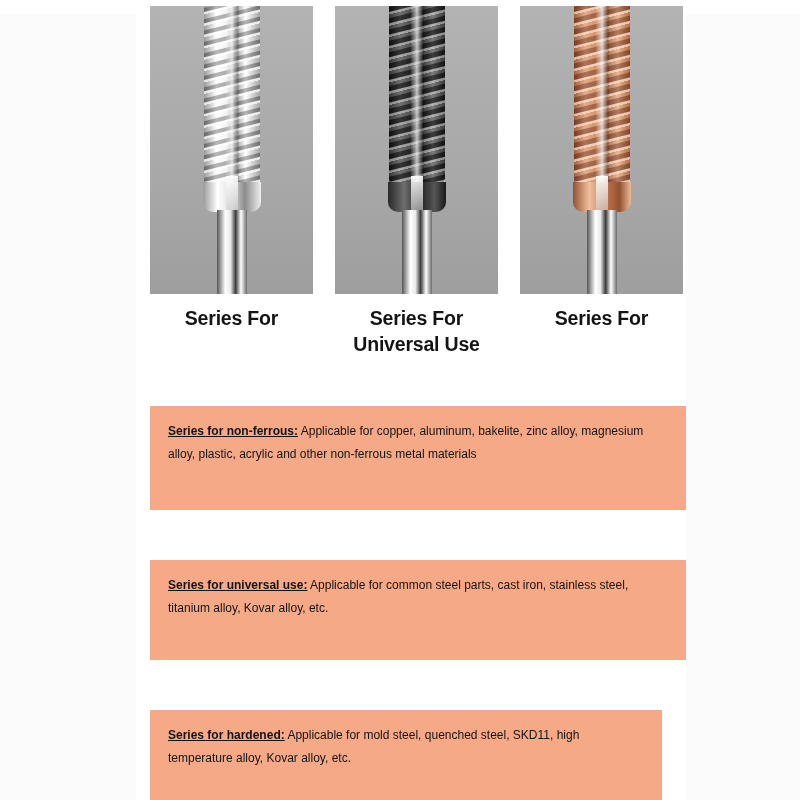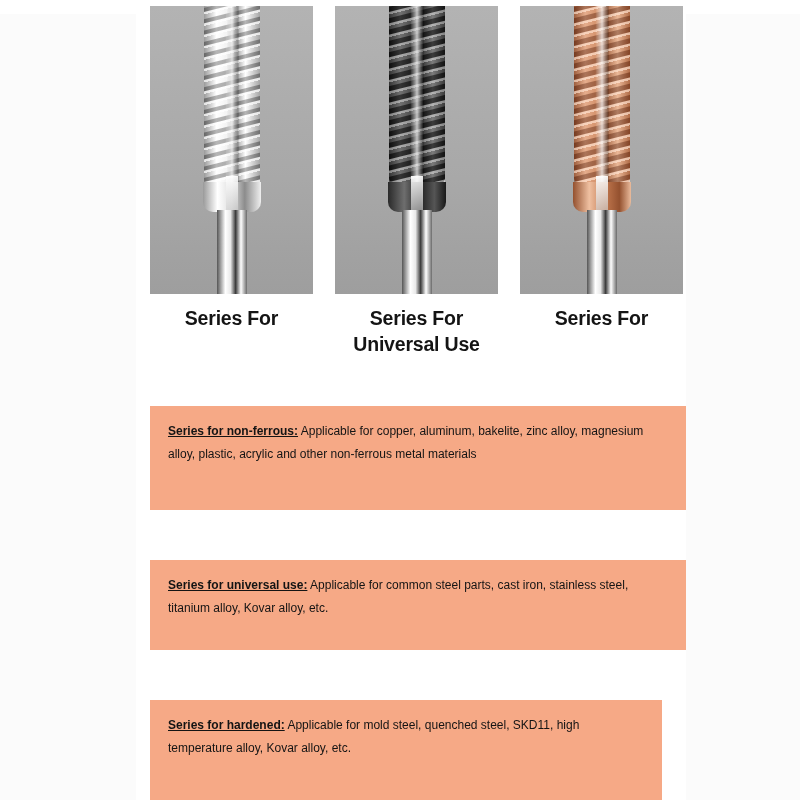--- a/index.html
+++ b/index.html
@@ -223,21 +223,21 @@
   .desc-block {
     background: #f6a986;
     color: #141414;
     box-sizing: border-box;
     padding: 14px 18px 16px 18px;
     font-size: 12px;
     line-height: 1.92;
   }
 
   .desc-block.b1 { width: 536px; height: 104px; margin-bottom: 50px; }
-  .desc-block.b2 { width: 536px; height: 90px;  margin-bottom: 50px; }
+  .desc-block.b2 { width: 536px; height: 100px;  margin-bottom: 50px; }
   .desc-block.b3 { width: 512px; height: 108px; }
 
   .desc-lead {
     font-weight: bold;
     text-decoration: underline;
   }
 </style>
 </head>
 <body>
 

